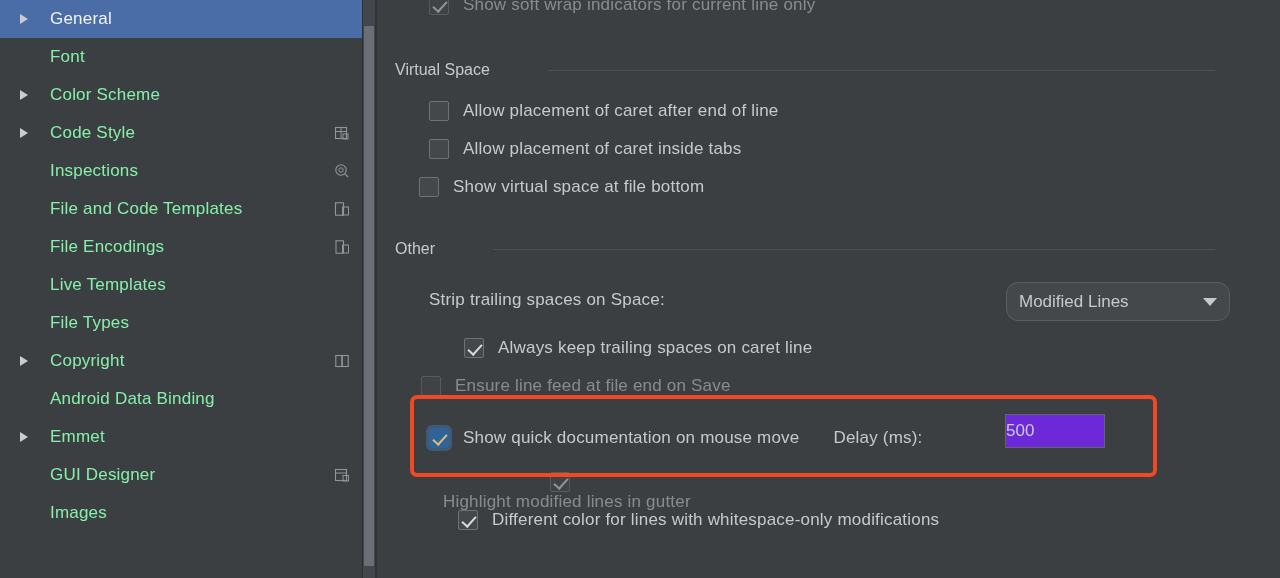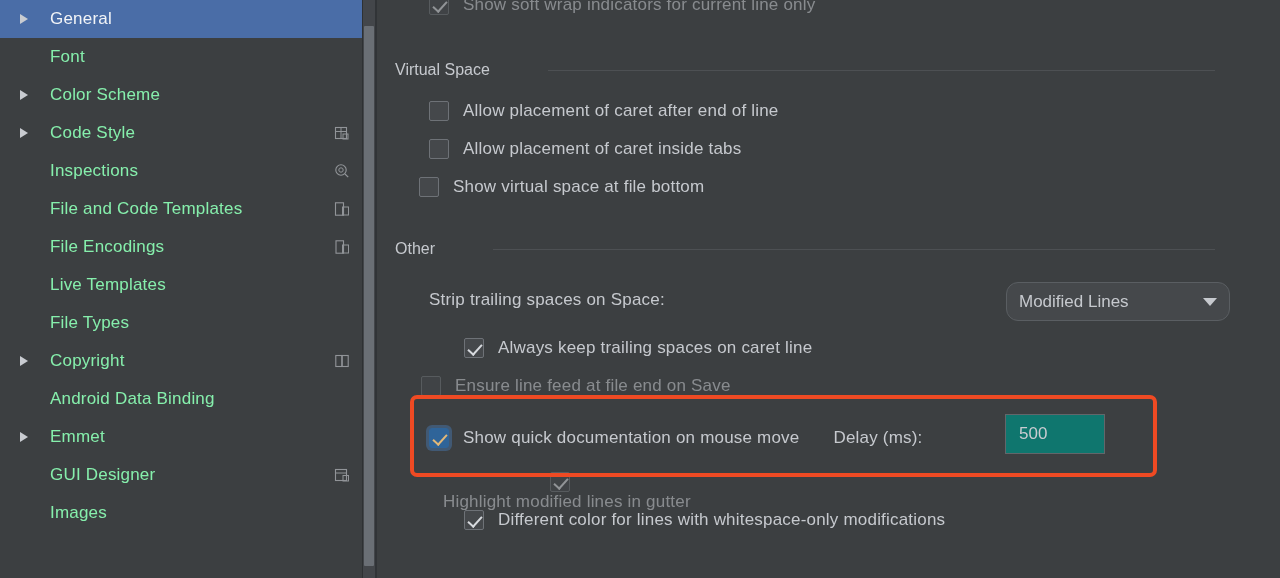--- a/index.html
+++ b/index.html
@@ -104,23 +104,23 @@
   }
   #combo .combo-value { flex: 1 1 auto; font-size: 17px; color: #c6c9ce; }
   #combo .chev {
     width: 0; height: 0;
     border-left: 7px solid transparent; border-right: 7px solid transparent;
     border-top: 8px solid #c6c9ce;
   }
 
   
   #delay-field {
-    position: absolute; left: 628px; top: 414px; width: 100px; height: 40px;
-    background: #0f766e; border: 1px solid #62666a;
-    display: flex; align-items: center; padding-left: 13px;
+    position: absolute; left: 628px; top: 414px; width: 100px; height: 34px;
+    background: #6d28d9; border: 1px solid #62666a;
+    display: flex; align-items: center; 
   }
   #delay-field .fv { font-size: 17px; color: #c9ccd1; }
 
   
   #annot {
     position: absolute; left: 33px; top: 395px; width: 747px; height: 82px;
     border: 4px solid #ef4a23; border-radius: 7px;
     pointer-events: none;
   }
 
@@ -307,21 +307,21 @@
 
     <div id="delay-field">
       <span class="fv">500</span>
     </div>
 
     <div class="row faded" style="left:52px; top:472px;flex-direction:column;">
       <span class="cb checked"></span>
       <span class="txt cb-label">Highlight modified lines in gutter</span>
     </div>
 
-    <div class="row" style="left:87px; top:510px;">
+    <div class="row" style="left:81px; top:510px;">
       <span class="cb checked"></span>
       <span class="txt cb-label">Different color for lines with whitespace-only modifications</span>
     </div>
 
     <div id="annot"></div>
 
   </div>
 </div>
 
 </body></html>

